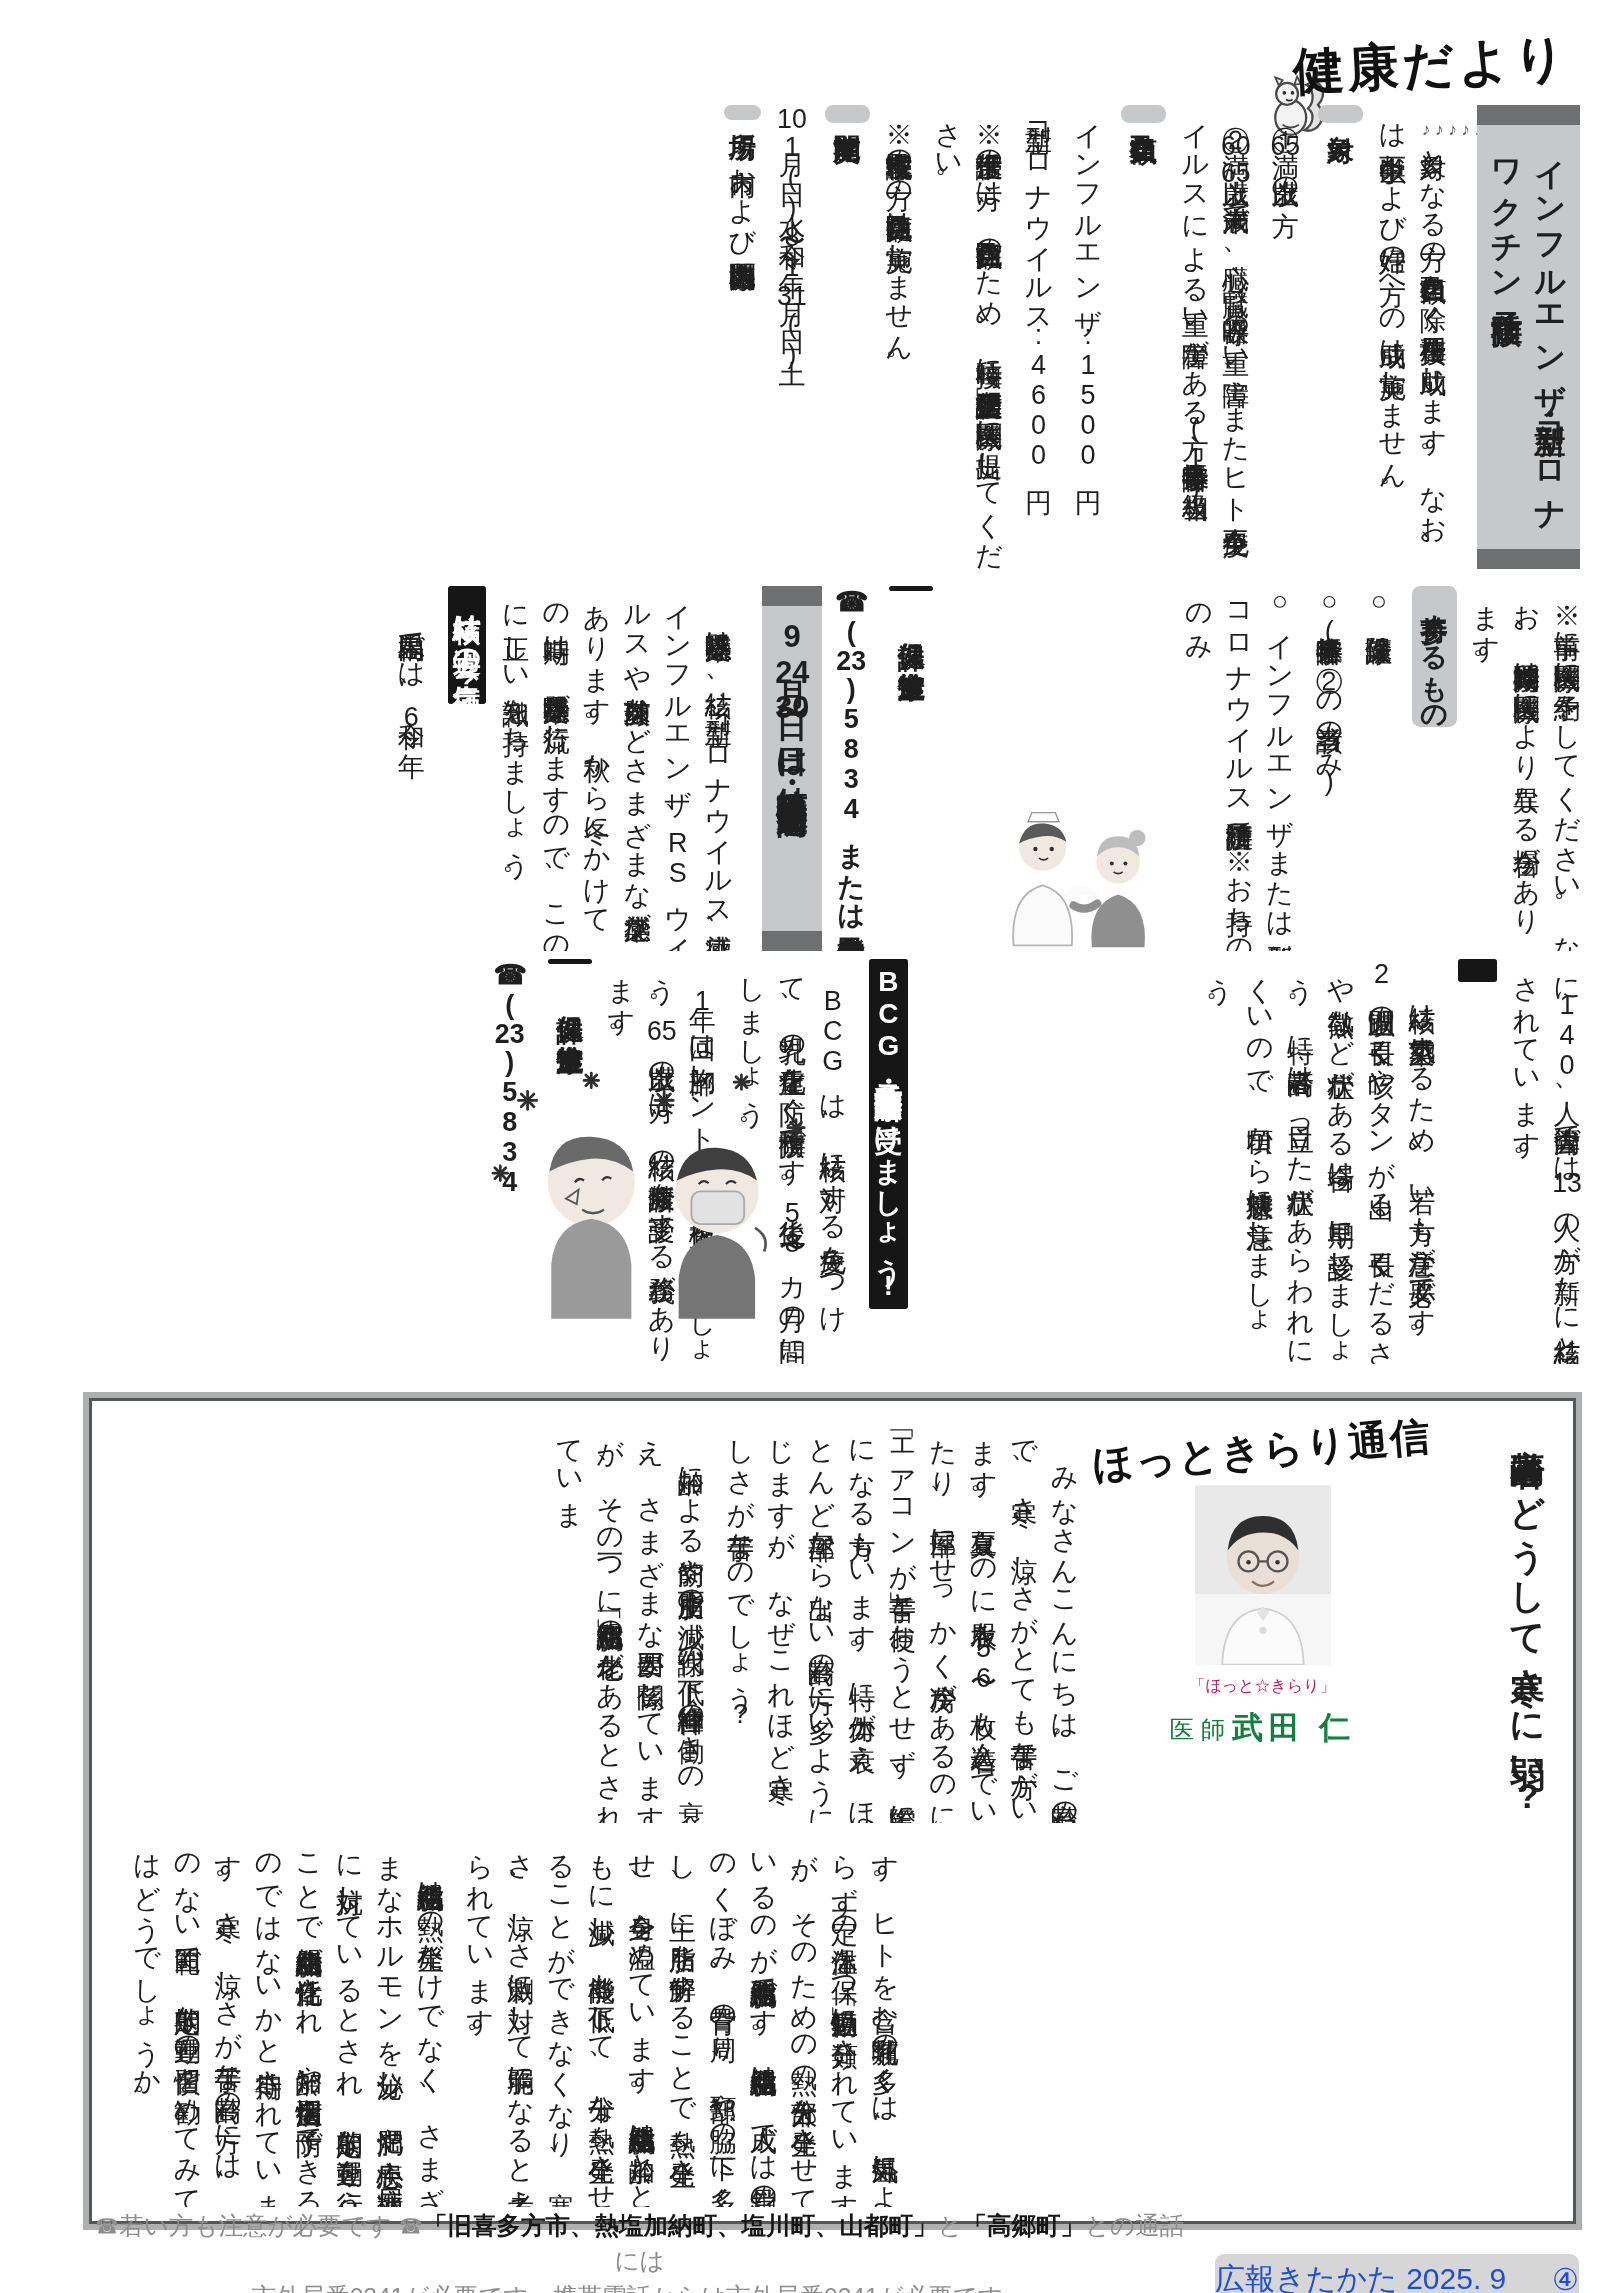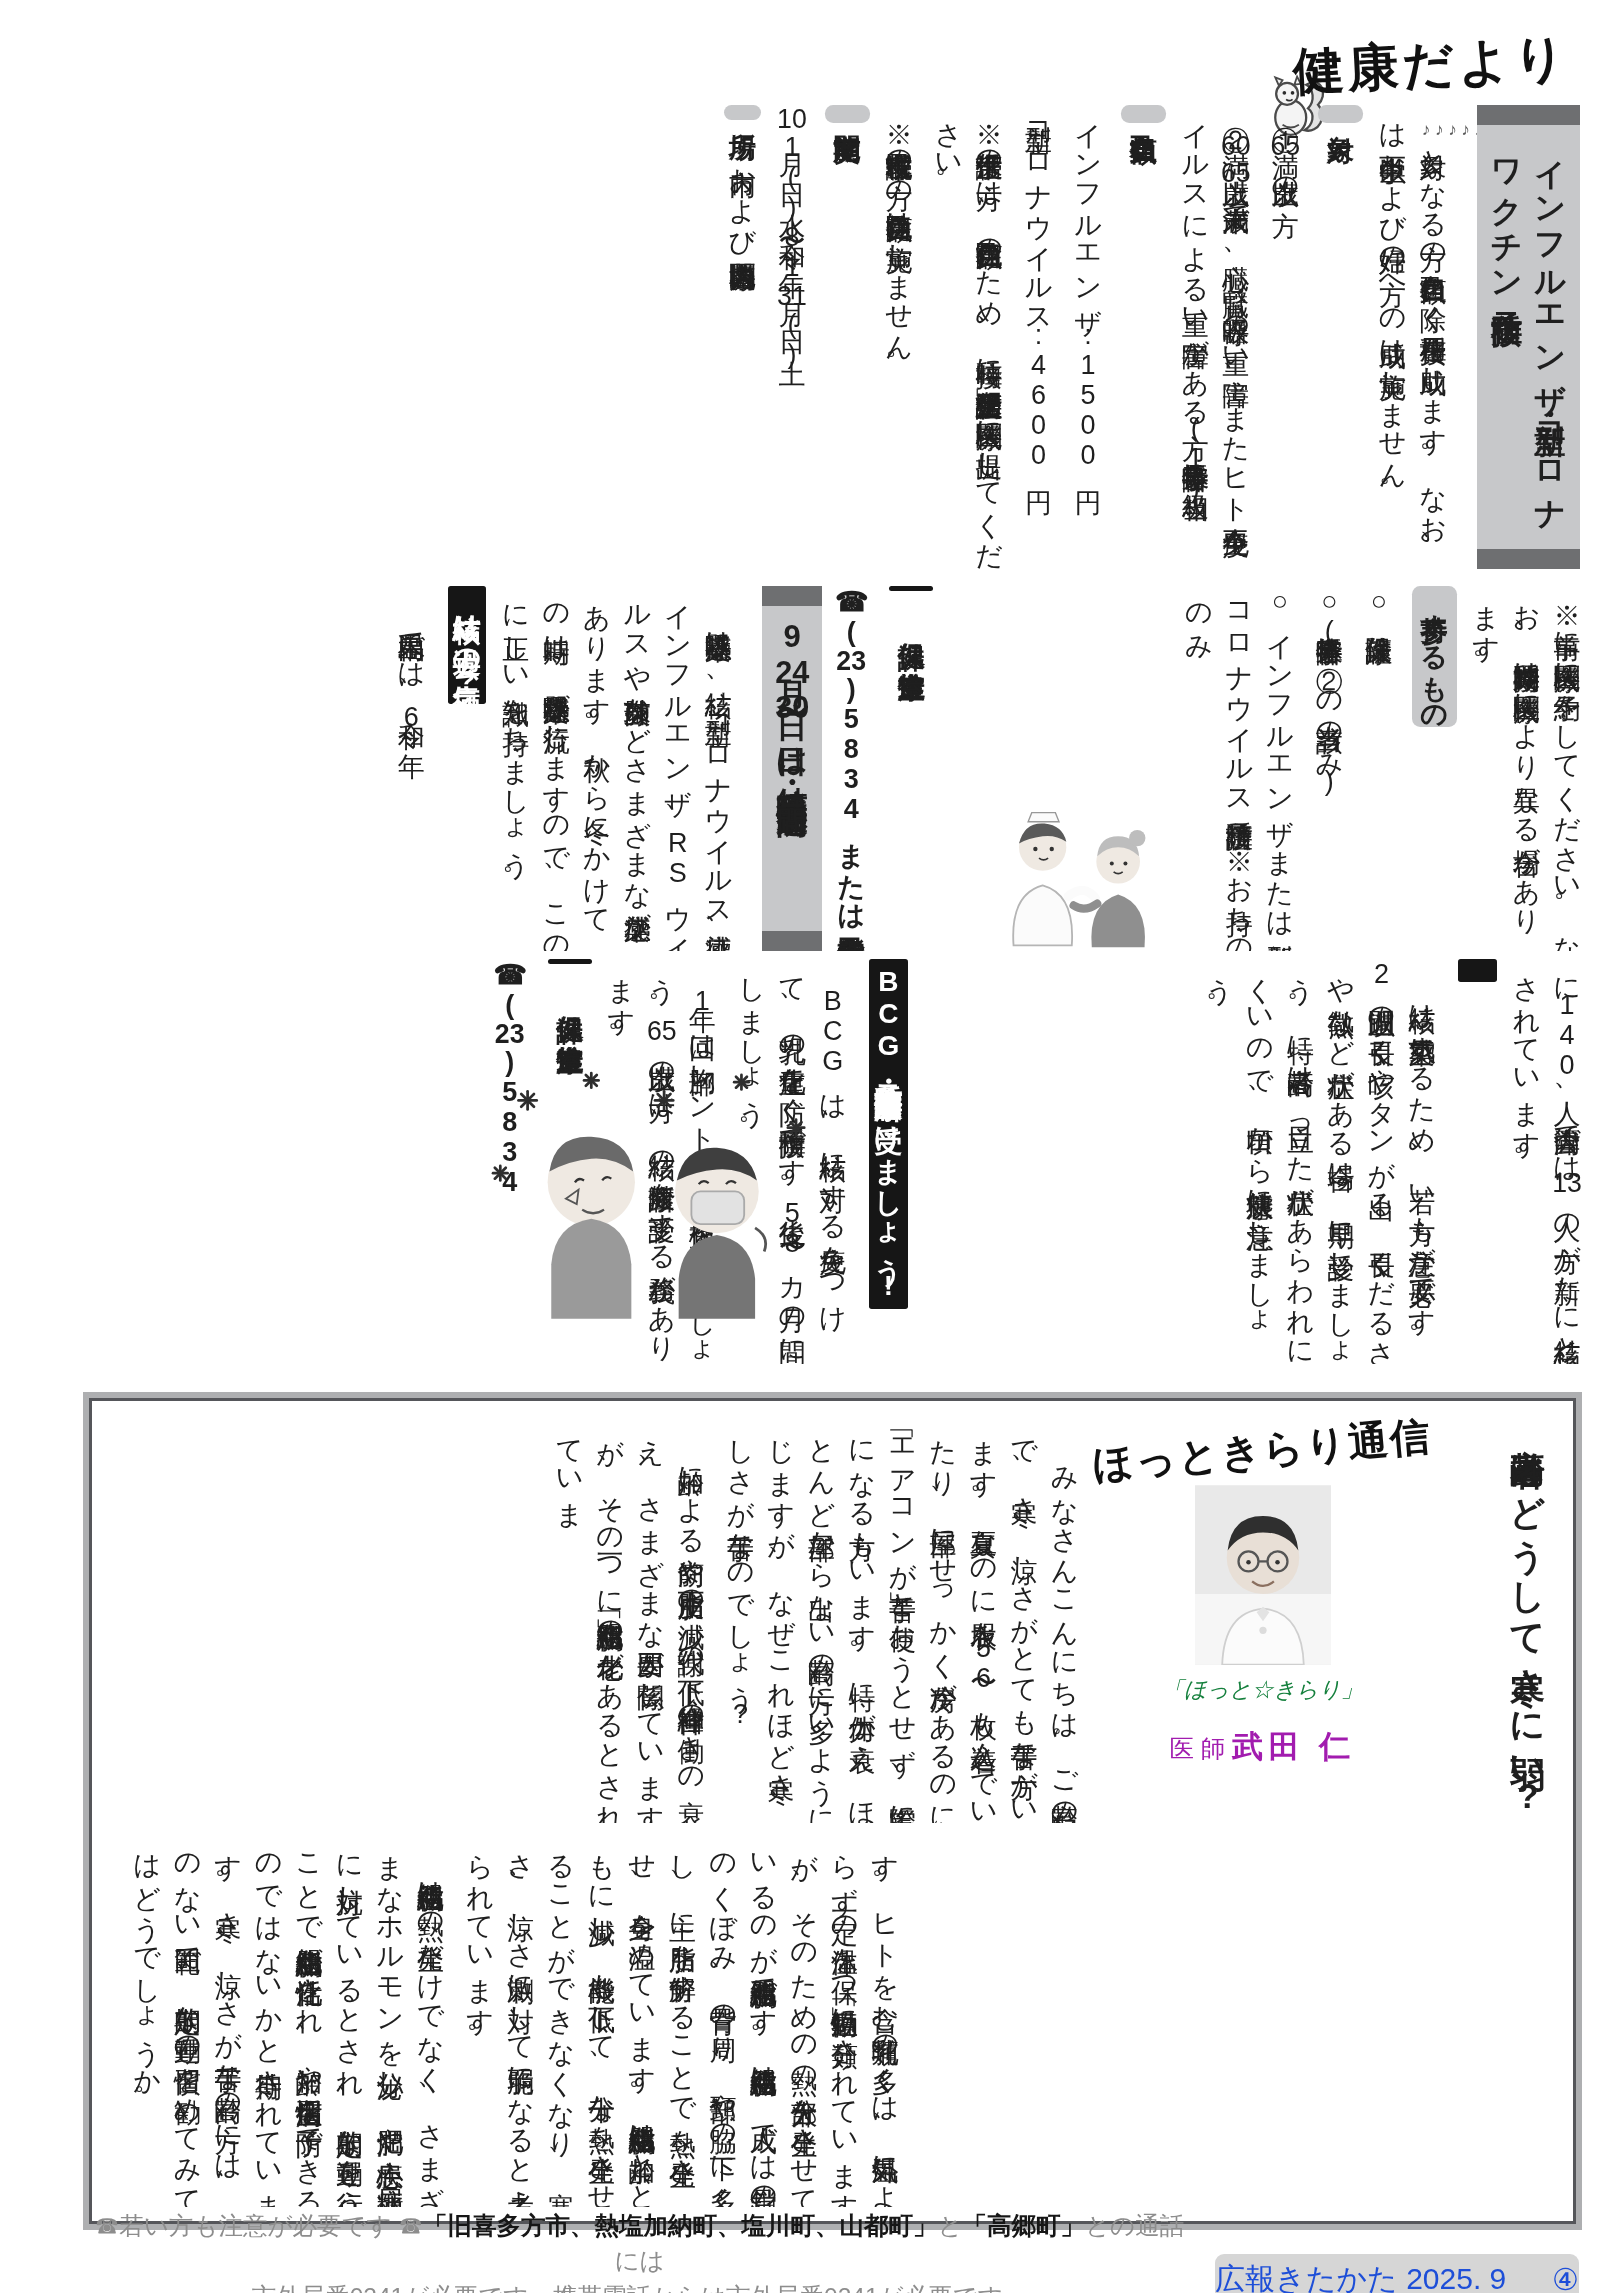--- a/index.html
+++ b/index.html
@@ -79,22 +79,22 @@
   .col-title { width:107px; height:100%; }
   .col-title h2 { font-size:35px; font-weight:bold; line-height:1.16; letter-spacing:2.7px; }
   .lower-text { height:371px; margin-top:12.7px; overflow:hidden; }
 
   .khl-logo {
     display:inline-block; font-size:40px; font-weight:900; letter-spacing:1.8px;
     transform:rotate(-5deg); color:#111; margin-bottom:5.5px;
   }
   .portrait { margin:1.8px auto 7.3px auto; display:block; }
   .cap1 { font-size:23.6px; color:#2a2a2a; line-height:1.35; }
-  .cap2 { font-size:22px; color:#15803d; line-height:1.35;font-style:italic; }
-  .cap3 { font-size:24.5px; color:#a21caf; margin-top:21px; }
+  .cap2 { font-size:16px; color:#be185d; line-height:1.35; }
+  .cap3 { font-size:24.5px; color:#15803d; margin-top:10px; }
   .cap3 .docname { font-size:31px; font-weight:bold; letter-spacing:5.5px; }
 
   
   .illus { position:absolute; }
   .sp-nurse { width:227px; }
   .sp-sick { width:273px; }
 
   
   .footer { position:absolute; left:86px; right:44px; top:2233px; height:56px; display:flex; align-items:center; }
   .footer-text { flex:1; text-align:center; font-size:24.5px; line-height:1.45; color:#8d8d8d; }

